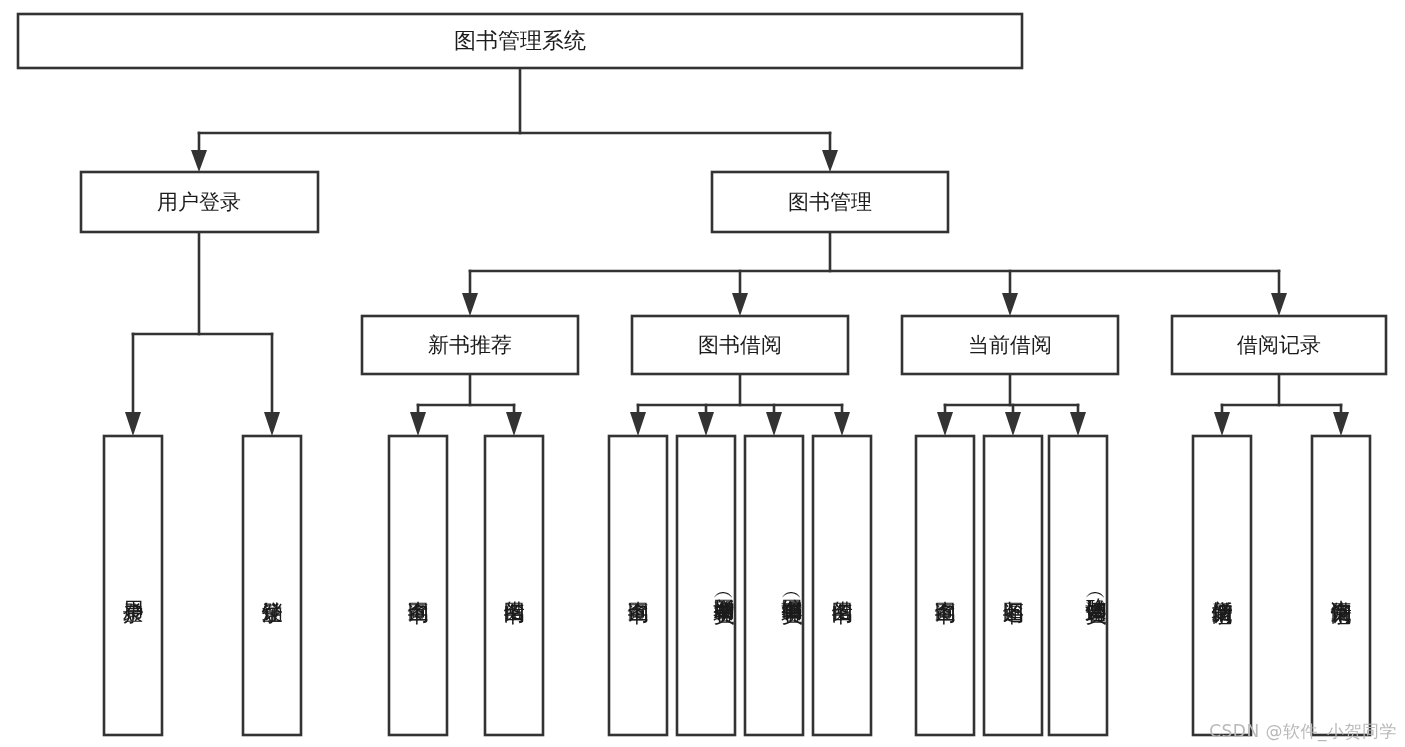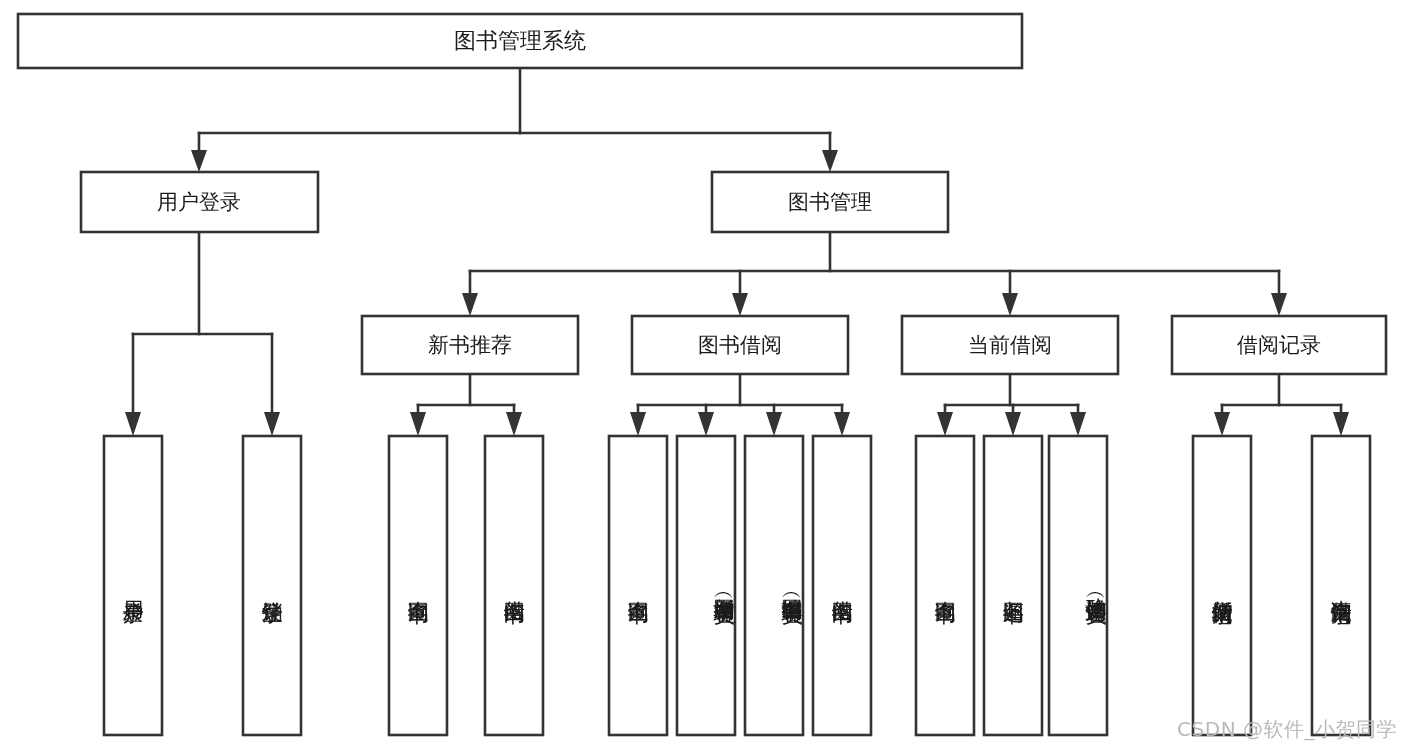--- a/index.html
+++ b/index.html
@@ -66,21 +66,21 @@
     justify-content: center;
     text-align: center;
     white-space: nowrap;
     pointer-events: none;
   }
   .watermark {
     position: absolute;
     right: 8px;
     bottom: 4px;
     font-family: "DejaVu Sans", sans-serif;
-    font-size: 20px;
+    font-size: 17px;
     color: #b9b9b9;
     letter-spacing: 0.5px;
     white-space: nowrap;
   }
 </style>
 </head>
 <body>
 
 <div id="diagram-root">
 

